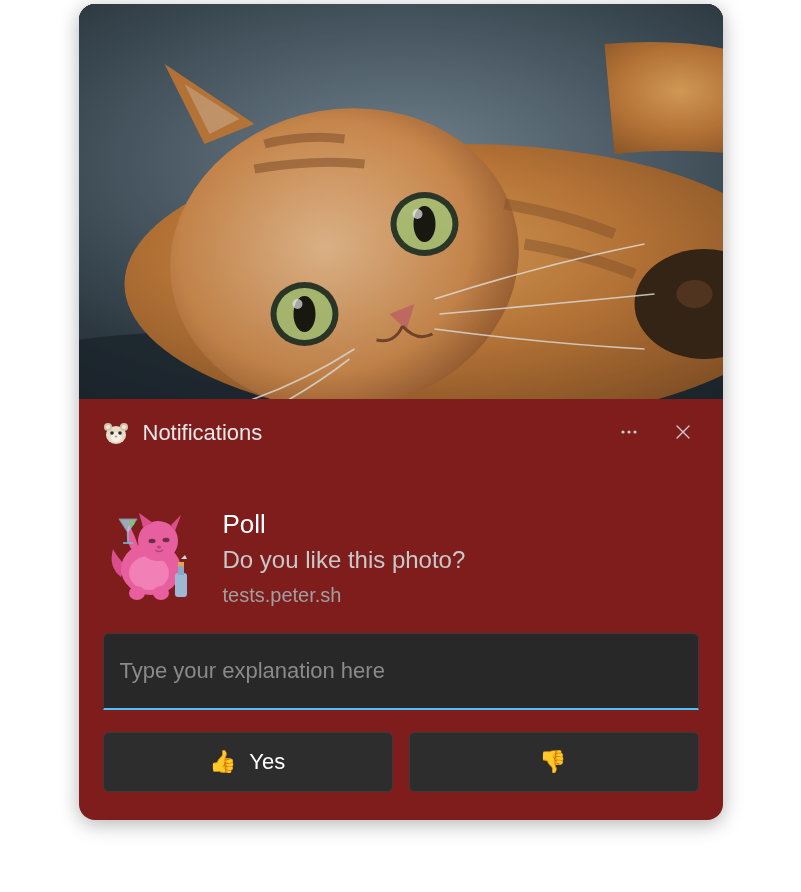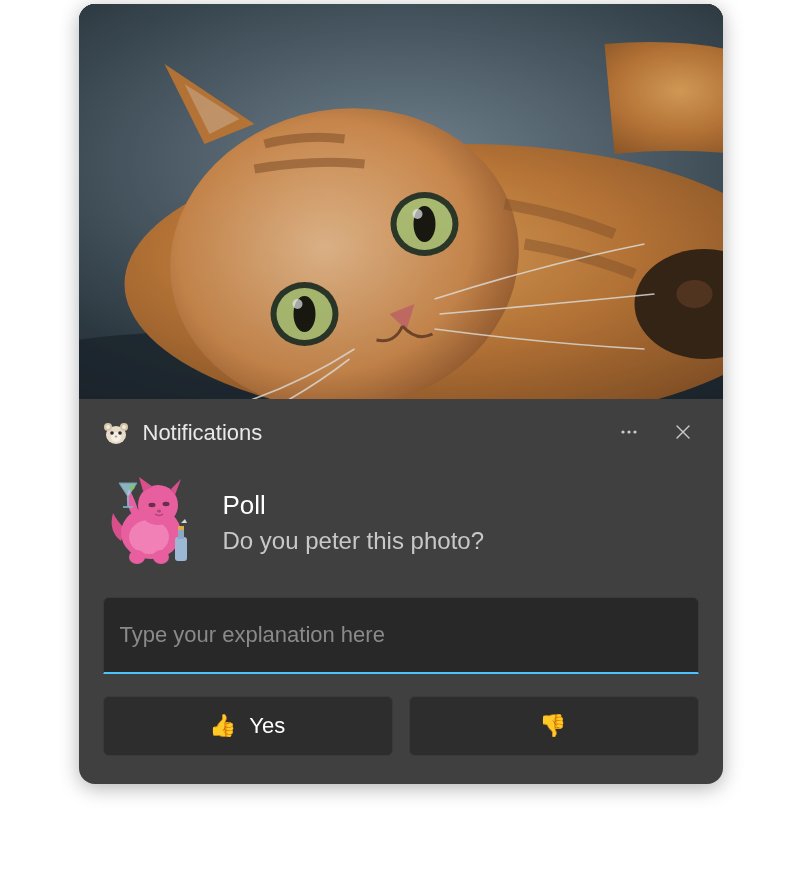--- a/index.html
+++ b/index.html
@@ -12,21 +12,21 @@
       background: #fff;
       width: 801px;
       height: 892px;
       display: flex;
       align-items: flex-start;
       justify-content: center;
       padding: 4px;
     }
     .notification-card {
       width: 644px;
-      background: #404040;
+      background: #7f1d1d;
       border-radius: 16px;
       overflow: hidden;
       display: flex;
       flex-direction: column;
       box-shadow: 0 4px 20px rgba(0,0,0,0.3);
     }
     .hero-image {
       width: 100%;
       height: 395px;
       position: relative;
@@ -72,23 +72,24 @@
       padding: 6px;
       display: flex;
       align-items: center;
       justify-content: center;
       width: 32px;
       height: 32px;
       border-radius: 4px;
     }
     .body-row {
       display: flex;
-      align-items: center;
+      align-items: flex-end;
       gap: 20px;
       padding: 0 0 26px 0;
+      margin-top: 36px;
     }
     .avatar-icon {
       width: 100px;
       height: 100px;
       flex-shrink: 0;
       position: relative;
     }
     .text-content {
       display: flex;
       flex-direction: column;
@@ -295,21 +296,22 @@
           <circle cx="29" cy="16" r="2.5" fill="#7fc470"></circle>
 
           <rect x="72" y="66" width="12" height="24" rx="3" fill="#9cb8d4"></rect>
           <rect x="75" y="58" width="6" height="10" fill="#8aa8c8"></rect>
           <rect x="75" y="55" width="6" height="4" fill="#e0a848"></rect>
           <path d="M 78 52 L 82 48 L 84 52 Z" fill="#d0d8e0"></path>
         </svg>
       </span>
       <div class="text-content">
         <div class="title">Poll</div>
-        <div class="message">Do you peter this photo?</div>
+        <div class="message">Do you like this photo?</div>
+        <div class="source">tests.peter.sh</div>
       </div>
     </div>
 
     <div class="input-row">
       <input type="text" class="explanation-input" placeholder="Type your explanation here" style="">
     </div>
 
     <div class="button-row">
       <button class="action-button">
         <span class="emoji">👍</span>

